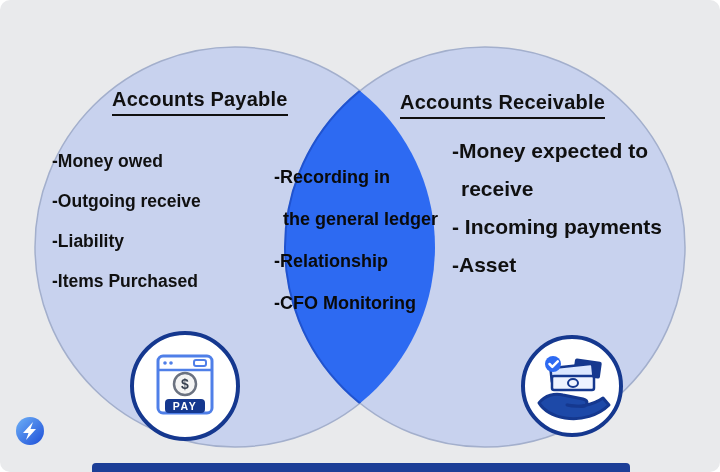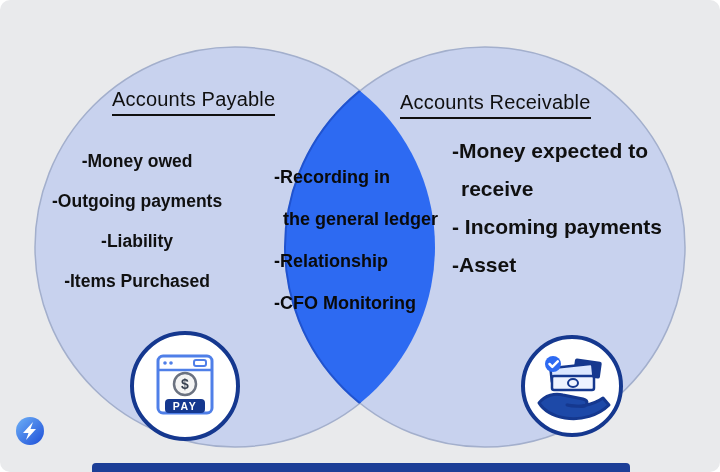--- a/index.html
+++ b/index.html
@@ -14,36 +14,36 @@
     position: absolute; inset: 0;
     background: #e9eaec;
     border-radius: 10px;
     overflow: hidden;
   }
   .venn-svg { position: absolute; left: 0; top: 0; }
 
   .title {
     position: absolute;
     font-size: 20px;
-    font-weight: 400;
+    font-weight: 700;
     color: #101010;
     border-bottom: 2.5px solid #101010;
     padding-bottom: 3px;
     letter-spacing: 0.2px;
     white-space: nowrap;
     text-align: center;
   }
   .title-left  { left: 112px; top: 88px; }
   .title-right { left: 400px; top: 91px; }
 
   .lines { position: absolute; color: #101010; font-weight: 600; }
   .lines .ln { white-space: nowrap; }
 
   .left-lines  { left: 52px;  top: 150px; font-size: 17.5px; }
-  .left-lines .ln  { line-height: 23px; margin-bottom: 17px; text-align: center; }
+  .left-lines .ln  { line-height: 23px; margin-bottom: 17px; }
 
   .center-lines { left: 266px; top: 164px; font-size: 18px; color: #0a0a0a; }
   .center-lines .ln { line-height: 27px; margin-bottom: 15px; margin-left: 8px; }
 
   .right-lines { left: 452px; top: 138px; font-size: 21px; }
   .right-lines .ln { line-height: 25px; margin-bottom: 13px; }
 
   .indent { padding-left: 9px; }
 
   .badge { position: absolute; }
@@ -78,21 +78,21 @@
     <g clip-path="url(#clipLeft)">
       <circle cx="485" cy="247" r="200" fill="#2d6af2" stroke="#2053cf" stroke-width="2"></circle>
     </g>
   </svg>
 
   <div class="title title-left">Accounts Payable</div>
   <div class="title title-right">Accounts Receivable</div>
 
   <div class="lines left-lines">
     <div class="ln">-Money owed</div>
-    <div class="ln">-Outgoing payments</div>
+    <div class="ln">-Outgoing receive</div>
     <div class="ln">-Liability</div>
     <div class="ln">-Items Purchased</div>
   </div>
 
   <div class="lines center-lines">
     <div class="ln">-Recording in</div>
     <div class="ln indent">the general ledger</div>
     <div class="ln">-Relationship</div>
     <div class="ln">-CFO Monitoring</div>
   </div>

